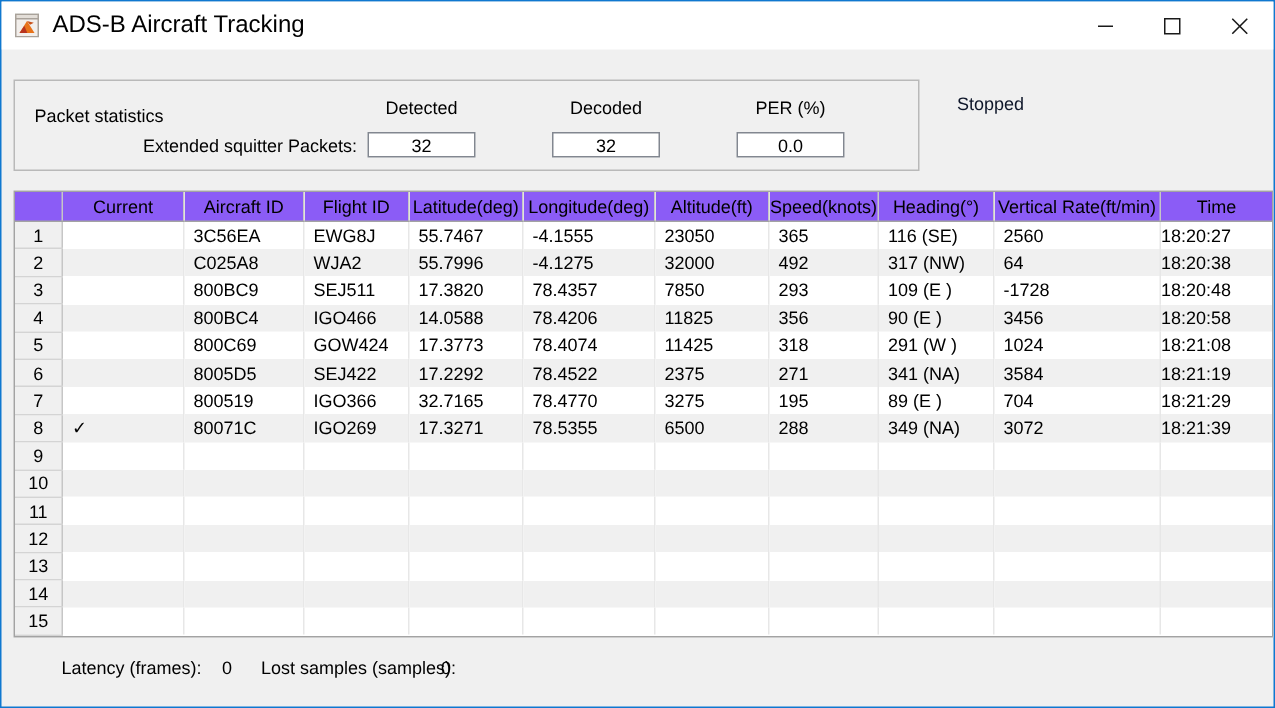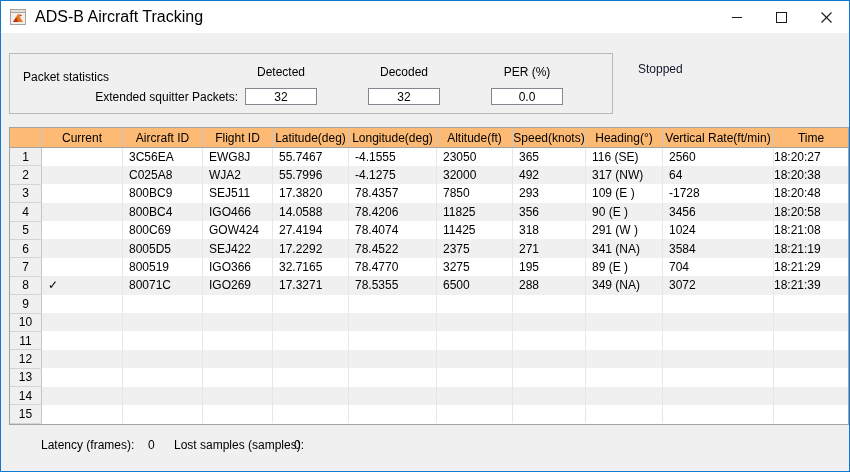--- a/index.html
+++ b/index.html
@@ -21,21 +21,21 @@
   .groupbox-title{position:absolute;top:-8px;left:9px;background:#f0f0f0;padding:0 4px;font-size:12px;line-height:14px;margin-top:24px;}
   .stat-label{position:absolute;top:11px;width:72px;text-align:center;font-size:12px;}
   .stat-box{position:absolute;top:34px;width:72px;height:17px;box-sizing:border-box;background:#fff;border:1px solid #828790;
             display:flex;align-items:center;justify-content:center;font-size:12px;}
   .pos-a{left:235px;} .pos-b{left:358px;} .pos-c{left:481px;}
   .lbl-row{position:absolute;left:0;top:36px;width:228px;text-align:right;font-size:12px;}
   .status-label{position:absolute;left:637px;top:61px;font-size:12px;color:#0f172a;}
   
   .table-wrap{position:absolute;left:8px;top:126px;background:#fff;border:1px solid #a3a3a3;}
   table{border-collapse:collapse;table-layout:fixed;width:828px;font-size:12px;}
-  thead th{height:19px;background:#fdba74;border-right:1px solid #c6c6c6;border-bottom:1px solid #a3a3a3;
+  thead th{height:19px;background:#8b5cf6;border-right:1px solid #c6c6c6;border-bottom:1px solid #a3a3a3;
            font-weight:normal;padding:0;text-align:center;overflow:hidden;white-space:nowrap;}
   thead th:last-child{border-right:none;}
   tbody td{height:18.4px;padding:0 0 0 6px;border-right:1px solid #e7e7e7;overflow:hidden;white-space:nowrap;box-sizing:border-box;}
   tbody td:last-child{border-right:none;}
   tbody td.rownum{background:#f0f0f0;border-right:1px solid #c6c6c6;border-bottom:1px solid #d4d4d4;text-align:center;padding:0;}
   tbody tr.stripe td:not(.rownum){background:#f0f0f0;}
   tbody td.timecol{text-align:left;padding:0;}
   .c0{width:31px}.c1{width:80px}.c2{width:79px}.c3{width:69px}.c4{width:75px}.c5{width:87px}
   .c6{width:75px}.c7{width:72px}.c8{width:76px}.c9{width:110px}.c10{width:74px}
   
@@ -153,21 +153,21 @@
             <td class="c7">356</td>
             <td class="c8">90 (E )</td>
             <td class="c9">3456</td>
             <td class="c10 timecol">18:20:58</td>
           </tr>
           <tr>
             <td class="c0 rownum">5</td>
             <td class="c1"></td>
             <td class="c2">800C69</td>
             <td class="c3">GOW424</td>
-            <td class="c4">27.4194</td>
+            <td class="c4">17.3773</td>
             <td class="c5">78.4074</td>
             <td class="c6">11425</td>
             <td class="c7">318</td>
             <td class="c8">291 (W )</td>
             <td class="c9">1024</td>
             <td class="c10 timecol">18:21:08</td>
           </tr>
           <tr class="stripe">
             <td class="c0 rownum">6</td>
             <td class="c1"></td>

